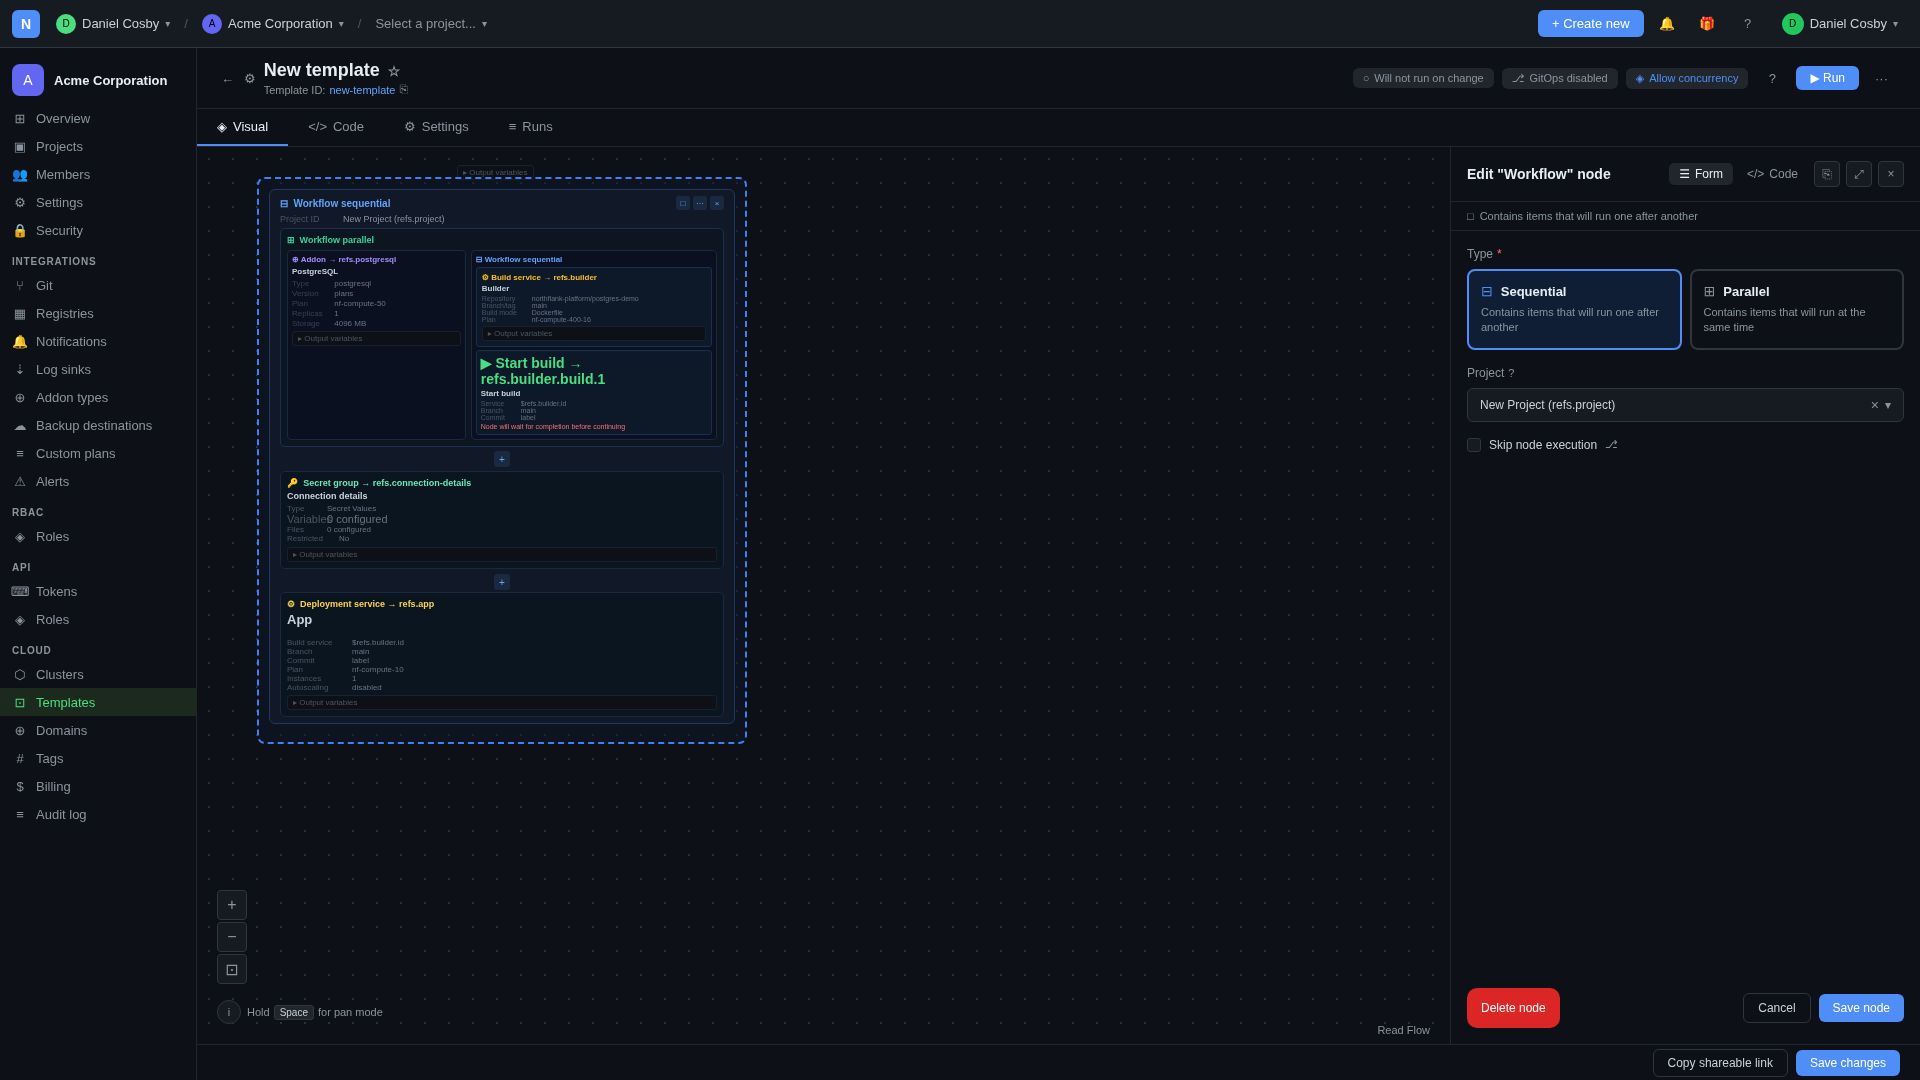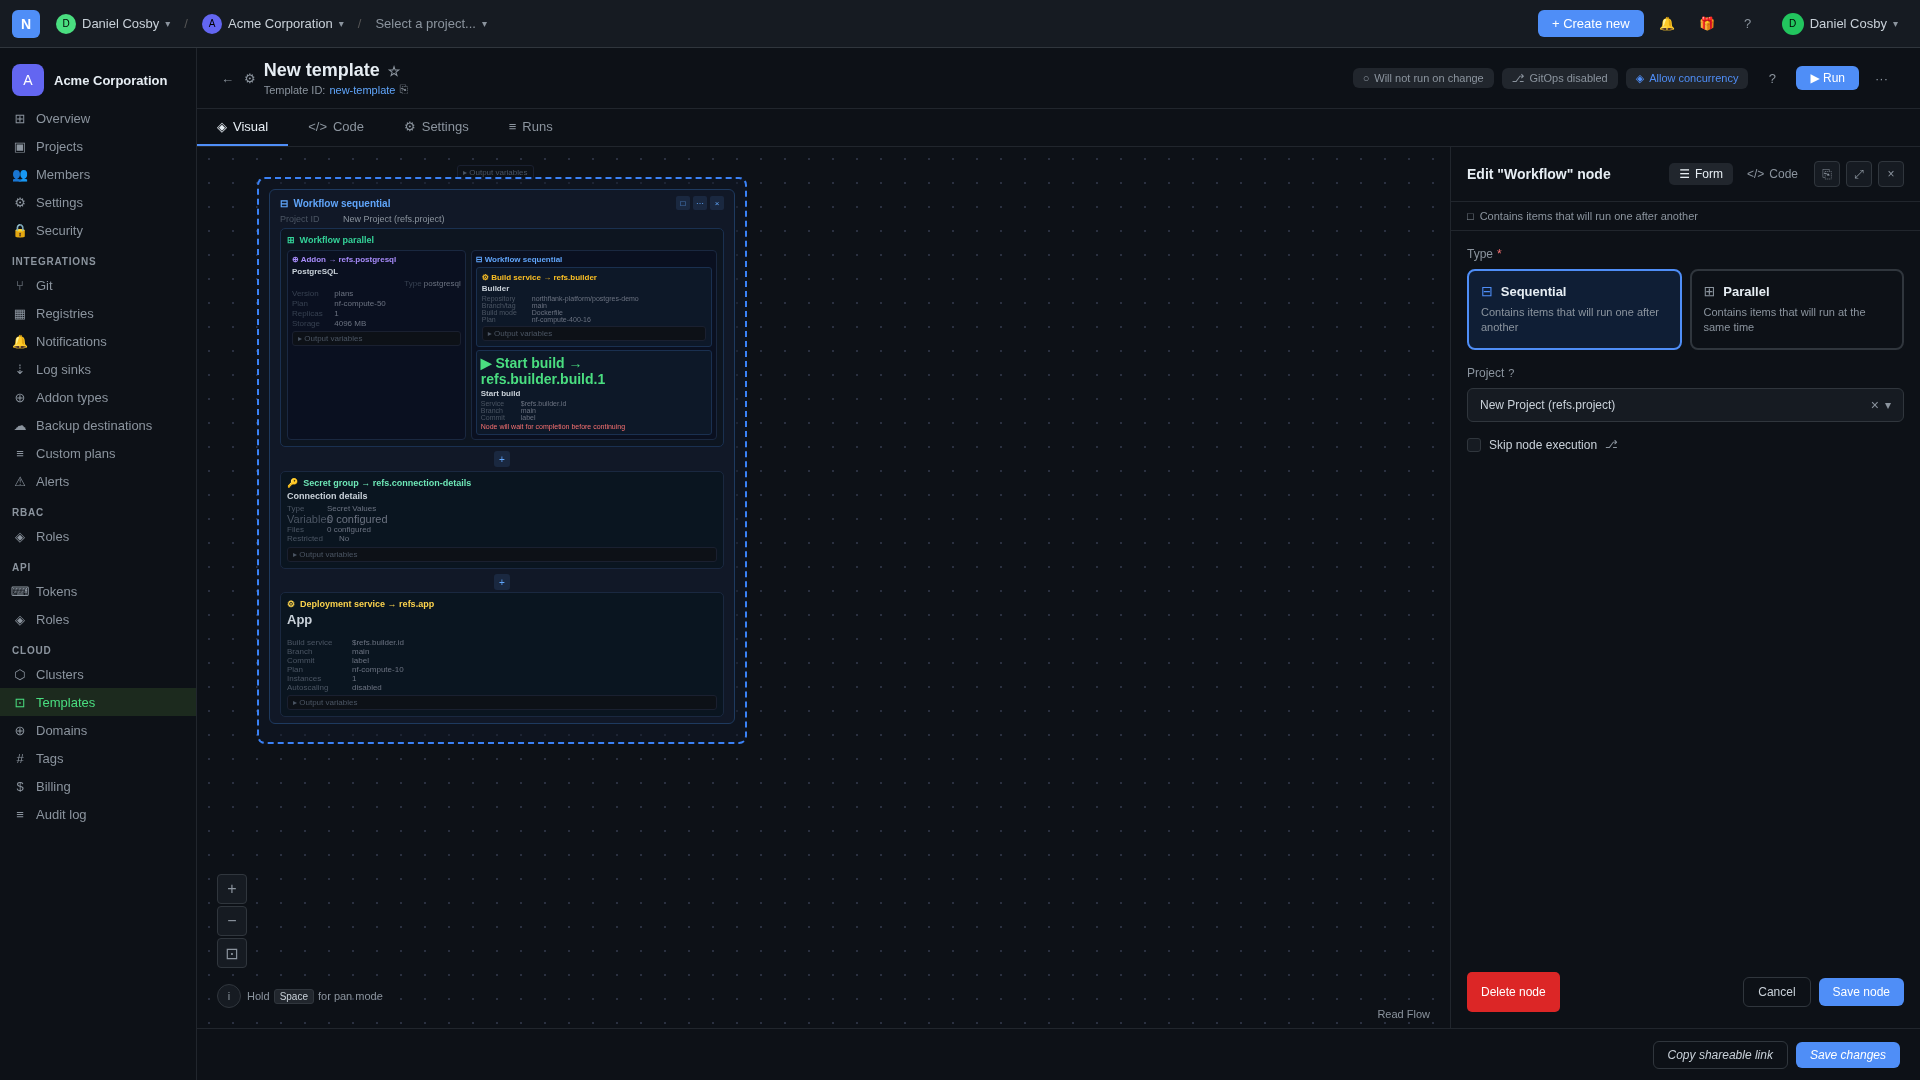--- a/index.html
+++ b/index.html
@@ -105,26 +105,26 @@
     .project-clear { color: #8b949e; cursor: pointer; font-size: 14px; }
     .project-chevron { color: #8b949e; font-size: 12px; }
 
     
     .rp-checkbox { display: flex; align-items: center; gap: 8px; margin-bottom: 20px; }
     .rp-checkbox-box { width: 14px; height: 14px; border: 1px solid #30363d; border-radius: 3px; background: #161b22; }
     .rp-checkbox-label { font-size: 12px; color: #c9d1d9; }
 
     
     .rp-footer { padding: 0 16px 16px; display: flex; align-items: center; gap: 8px; }
-    .btn-delete { padding: 13px 14px; background: #dc2626; border-radius: 5px; color: white; cursor: pointer; font-size: 12px; font-weight: 500; }
+    .btn-delete { padding: 13px 14px; background: #dc2626; border-radius: 10px; color: white; cursor: pointer; font-size: 12px; font-weight: 500; }
     .btn-cancel { padding: 7px 14px; background: transparent; border: 1px solid #30363d; border-radius: 6px; color: #c9d1d9; cursor: pointer; font-size: 12px; margin-left: auto; }
     .btn-save { padding: 7px 14px; background: #4f8ef7; border-radius: 6px; color: white; cursor: pointer; font-size: 12px; font-weight: 500; }
 
     
-    .bottom-bar { height: 52px; background: #0d1117; border-top: 1px solid #21262d; display: flex; align-items: center; justify-content: flex-end; padding: 0 20px; gap: 8px; font-style: italic; }
+    .bottom-bar { height: 36px; background: #0d1117; border-top: 1px solid #21262d; display: flex; align-items: center; justify-content: flex-end; padding: 0 20px; gap: 8px; }
     .btn-copy-link { padding: 6px 14px; background: transparent; border: 1px solid #30363d; border-radius: 6px; color: #c9d1d9; cursor: pointer; font-size: 12px; }
     .btn-save-changes { padding: 6px 14px; background: #4f8ef7; border-radius: 6px; color: white; cursor: pointer; font-size: 12px; font-weight: 500; }
     .output-vars { font-size: 8px; color: #4b5563; background: #0d1117; border: 1px solid #1a2030; border-radius: 3px; padding: 2px 5px; margin-top: 3px; cursor: pointer; }
     .plus-btn { width: 16px; height: 16px; background: #1a2840; border-radius: 3px; display: flex; align-items: center; justify-content: center; color: #60a5fa; font-size: 10px; cursor: pointer; margin: 2px auto; }
   </style>
 </head>
 <body>
 
 <div class="topbar">
   <div class="topbar-logo">N</div>
@@ -360,21 +360,21 @@
               <div style="background:#0d1520;border:1px solid #1a3050;border-radius:5px;padding:6px;margin-top:4px;">
                 <div style="font-size:9px;font-weight:600;color:#34d399;margin-bottom:5px;display:flex;align-items:center;gap:5px;">
                   <span>⊞</span>
                   <span>Workflow parallel</span>
                 </div>
                 <div style="display:flex;gap:5px;">
 
                   <div style="flex:1;background:#0a1020;border:1px solid #1a2840;border-radius:4px;padding:4px;">
                     <div style="font-size:8px;color:#a78bfa;margin-bottom:3px;font-weight:600;">⊕ Addon → refs.postgresql</div>
                     <div style="font-size:8px;font-weight:600;color:#c9d1d9;margin-bottom:3px;">PostgreSQL</div>
-                    <div style="font-size:8px;color:#4b5563;margin-bottom:1px;text-align:right;"><span style="color:#374151;width:40px;display:inline-block;">Type</span> <span style="color:#6b7280;">postgresql</span></div>
+                    <div style="font-size:8px;color:#4b5563;margin-bottom:1px;"><span style="color:#374151;width:40px;display:inline-block;">Type</span> <span style="color:#6b7280;">postgresql</span></div>
                     <div style="font-size:8px;color:#4b5563;margin-bottom:1px;"><span style="color:#374151;width:40px;display:inline-block;">Version</span> <span style="color:#6b7280;">plans</span></div>
                     <div style="font-size:8px;color:#4b5563;margin-bottom:1px;"><span style="color:#374151;width:40px;display:inline-block;">Plan</span> <span style="color:#6b7280;">nf-compute-50</span></div>
                     <div style="font-size:8px;color:#4b5563;margin-bottom:1px;"><span style="color:#374151;width:40px;display:inline-block;">Replicas</span> <span style="color:#6b7280;">1</span></div>
                     <div style="font-size:8px;color:#4b5563;margin-bottom:3px;"><span style="color:#374151;width:40px;display:inline-block;">Storage</span> <span style="color:#6b7280;">4096 MB</span></div>
                     <div class="output-vars">▸ Output variables</div>
                   </div>
 
                   <div style="flex:1.4;background:#0a1020;border:1px solid #1a2840;border-radius:4px;padding:4px;">
                     <div style="font-size:8px;color:#60a5fa;margin-bottom:3px;font-weight:600;">⊟ Workflow sequential</div>
 

